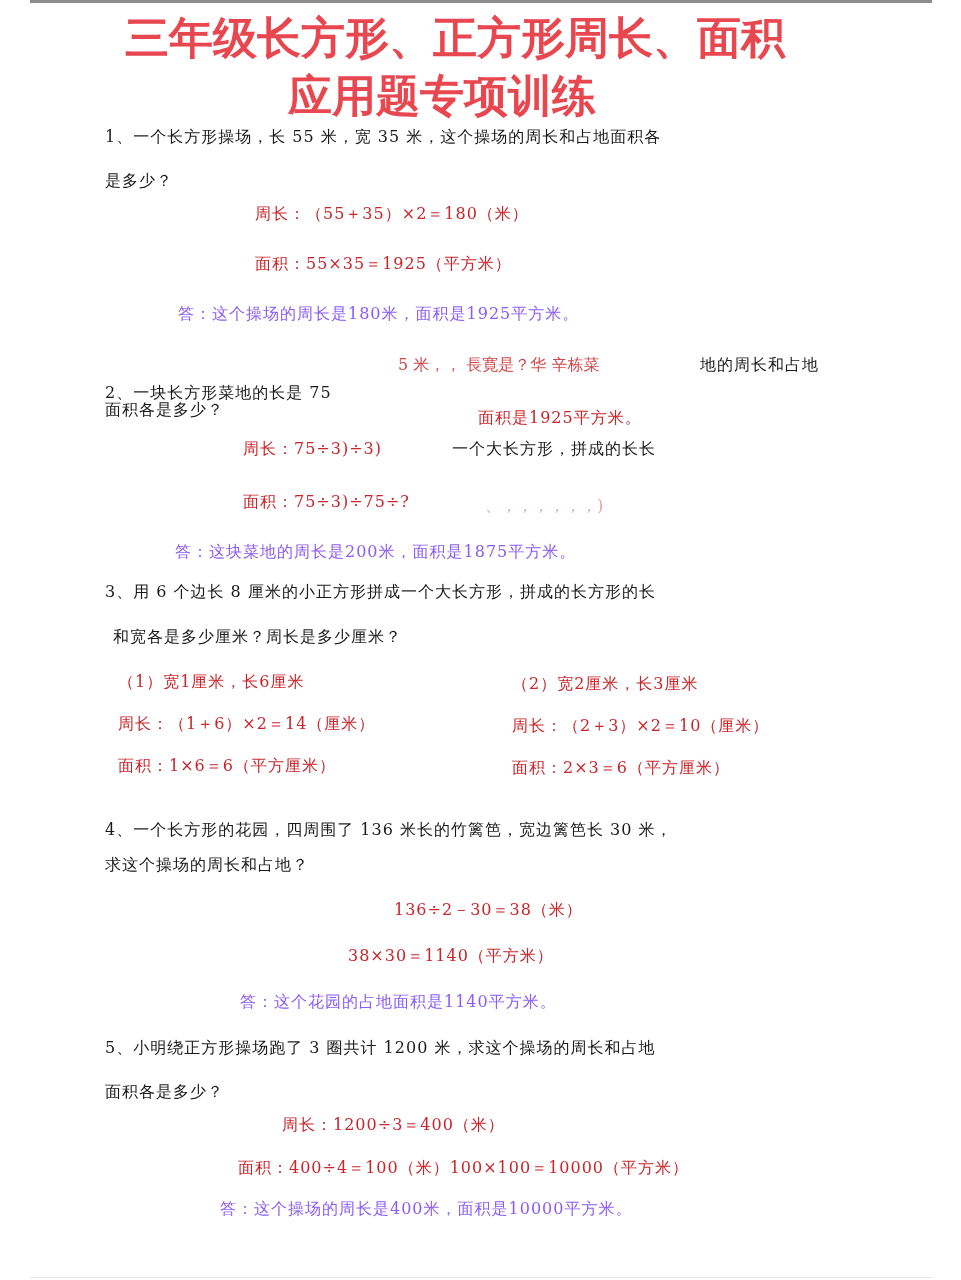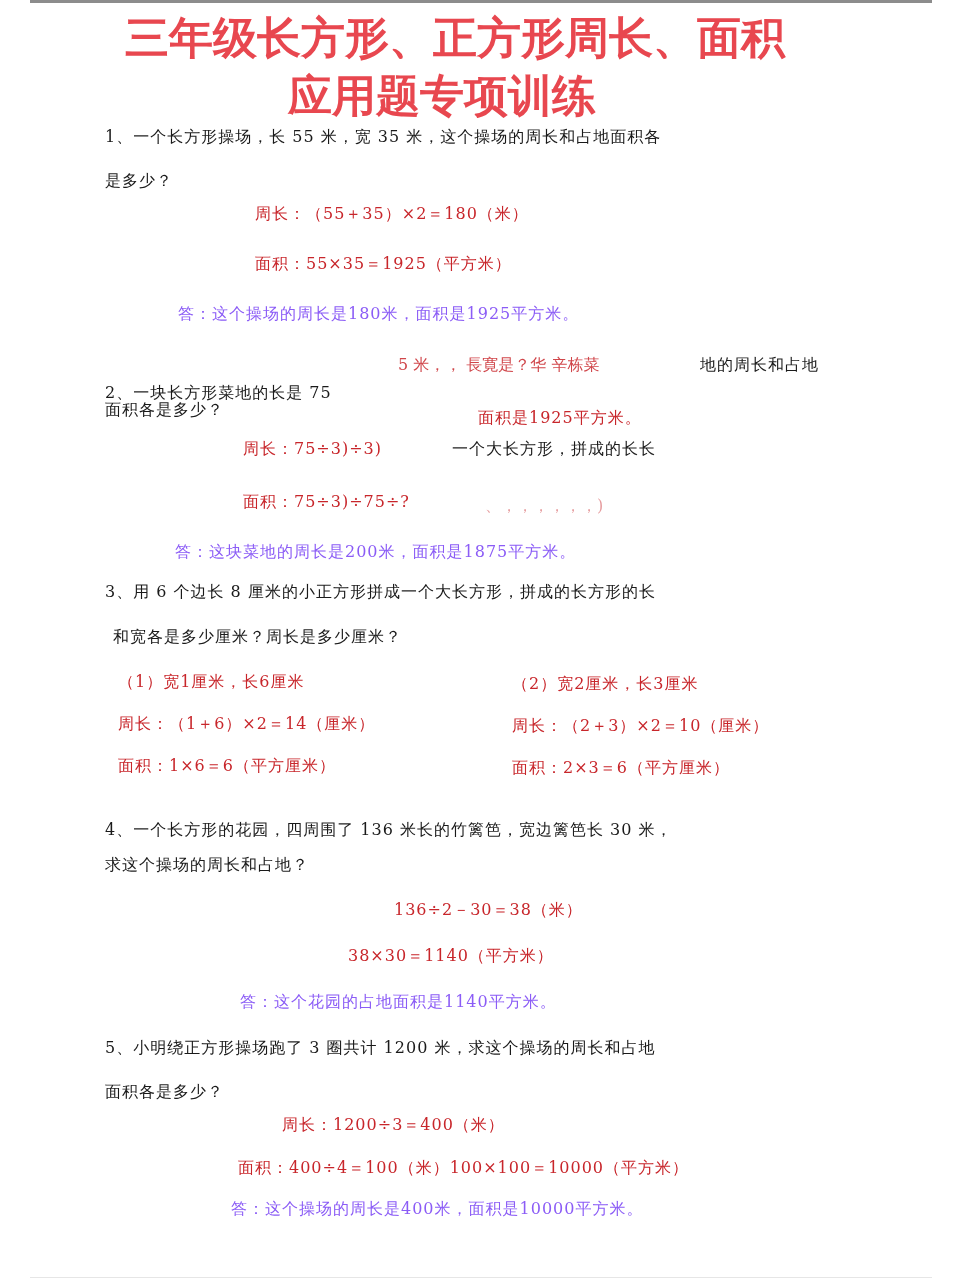--- a/index.html
+++ b/index.html
@@ -107,16 +107,16 @@
   <div class="line a" style="left:348px; top:895px;margin-left:46px;">136÷2－30＝38（米）</div>
   <div class="line a" style="left:348px; top:941px;">38×30＝1140（平方米）</div>
   <div class="line ans" style="left:240px; top:987px;">答：这个花园的占地面积是1140平方米。</div>
 </div>
 
 <div>
   <div class="line q" style="left:105px; top:1033px;">5、小明绕正方形操场跑了 3 圈共计 1200 米，求这个操场的周长和占地</div>
   <div class="line q" style="left:105px; top:1077px;">面积各是多少？</div>
   <div class="line a" style="left:238px; top:1110px;margin-left:44px;">周长：1200÷3＝400（米）</div>
   <div class="line a" style="left:238px; top:1153px;">面积：400÷4＝100（米）100×100＝10000（平方米）</div>
-  <div class="line ans" style="left:231px; top:1194px;">答：这个操场的周长是400米，面积是10000平方米。</div>
+  <div class="line ans" style="left:220px; top:1194px;">答：这个操场的周长是400米，面积是10000平方米。</div>
 </div>
 
 <div class="bottom-rule"></div>
 
 </body></html>

